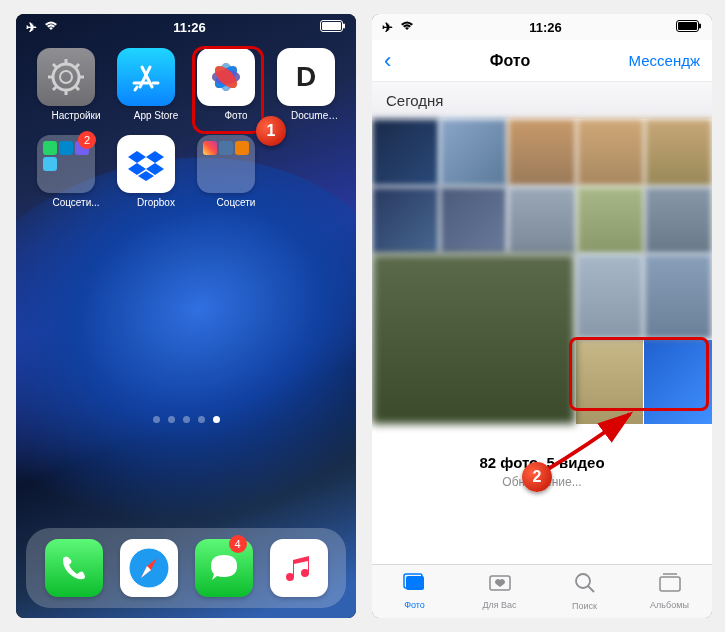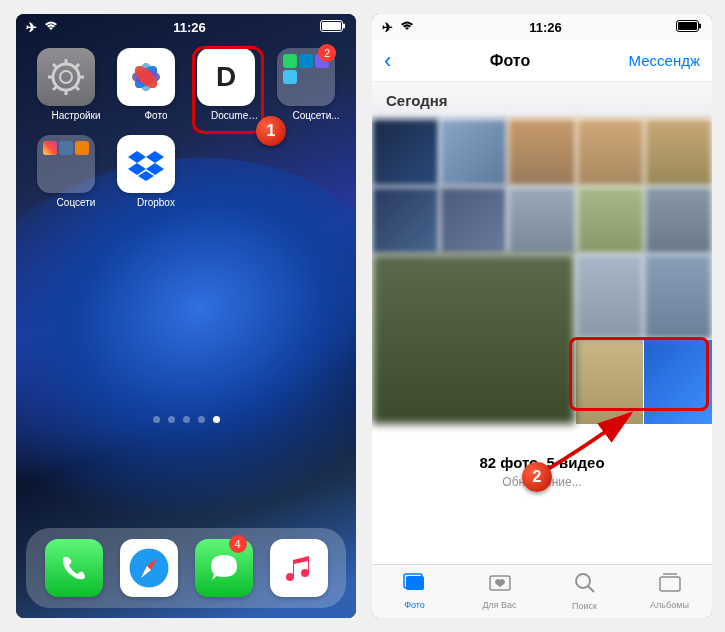--- a/index.html
+++ b/index.html
@@ -181,21 +181,21 @@
   align-items: center;
   justify-content: space-between;
   padding: 0 12px;
   border-bottom: 1px solid rgba(0,0,0,0.08);
 }
 .nav-back { color: #007aff; font-size: 22px; }
 .nav-title { font-weight: 600; font-size: 16px; }
 .nav-action { color: #007aff; font-size: 15px; }
 .section-header {
   padding: 10px 14px;
-  font-weight: 700;
+  font-weight: 400;
   font-size: 15px;
   color: #333;
   background: linear-gradient(#f8f8fa, #eeeef2);
 }
 .photo-grid {
   display: grid;
   grid-template-columns: repeat(5, 1fr);
   gap: 1px;
   background: #fff;
 }
@@ -292,20 +292,34 @@
                 <line x1="7" y1="7" x2="11" y2="11"></line>
                 <line x1="29" y1="29" x2="33" y2="33"></line>
                 <line x1="7" y1="33" x2="11" y2="29"></line>
                 <line x1="29" y1="11" x2="33" y2="7"></line>
               </g>
             </svg>
         </div>
         <div class="icon-label">Настройки</div>
       </div>
 
+      <div class="app-icon">
+        <div class="icon-img bg-appstore">
+          <svg width="36" height="36" viewBox="0 0 36 36">
+              <g stroke="#fff" stroke-width="3" stroke-linecap="round" fill="none">
+                <line x1="12" y1="28" x2="22" y2="8"></line>
+                <line x1="14" y1="8" x2="24" y2="28"></line>
+                <line x1="6" y1="24" x2="20" y2="24"></line>
+                <line x1="25" y1="24" x2="30" y2="24"></line>
+                <line x1="9" y1="28" x2="7" y2="31"></line>
+              </g>
+            </svg>
+        </div>
+        <div class="icon-label">App Store</div>
+      </div>
 
       <div class="app-icon">
         <div class="icon-img bg-photos">
           <svg width="44" height="44" viewBox="0 0 44 44">
               <g transform="translate(22,22)">
                 <ellipse rx="7" ry="14" fill="#ff2d55" opacity="0.85"></ellipse>
                 <ellipse rx="7" ry="14" fill="#ff9500" opacity="0.85" transform="rotate(45)"></ellipse>
                 <ellipse rx="7" ry="14" fill="#ffcc00" opacity="0.85" transform="rotate(90)"></ellipse>
                 <ellipse rx="7" ry="14" fill="#4cd964" opacity="0.85" transform="rotate(135)"></ellipse>
                 <ellipse rx="7" ry="14" fill="#5ac8fa" opacity="0.85" transform="rotate(180)"></ellipse>
@@ -330,41 +344,41 @@
           <div class="folder-item" style="background:#25d366"></div>
           <div class="folder-item" style="background:#0088cc"></div>
           <div class="folder-item" style="background:#7360f2"></div>
           <div class="folder-item" style="background:#44c3f3"></div>
         </div>
         <div class="badge">2</div>
         <div class="icon-label">Соцсети...</div>
       </div>
 
       <div class="app-icon">
-        <div class="icon-img folder">
-          <div class="folder-item" style="background:linear-gradient(45deg,#fd5,#ff543e,#c837ab)"></div>
-          <div class="folder-item" style="background:#4c75a3"></div>
-          <div class="folder-item" style="background:#ee8208"></div>
-        </div>
-        <div class="icon-label">Соцсети</div>
-      </div>
-
-      <div class="app-icon">
         <div class="icon-img bg-dropbox">
           <svg width="38" height="38" viewBox="0 0 38 38">
               <g fill="#0061ff">
                 <polygon points="10,6 19,12 10,18 1,12"></polygon>
                 <polygon points="28,6 37,12 28,18 19,12"></polygon>
                 <polygon points="10,18 19,24 10,30 1,24"></polygon>
                 <polygon points="28,18 37,24 28,30 19,24"></polygon>
                 <polygon points="19,26 27,31 19,36 11,31"></polygon>
               </g>
             </svg>
         </div>
         <div class="icon-label">Dropbox</div>
+      </div>
+
+      <div class="app-icon">
+        <div class="icon-img folder">
+          <div class="folder-item" style="background:linear-gradient(45deg,#fd5,#ff543e,#c837ab)"></div>
+          <div class="folder-item" style="background:#4c75a3"></div>
+          <div class="folder-item" style="background:#ee8208"></div>
+        </div>
+        <div class="icon-label">Соцсети</div>
       </div>
     </div>
 
     <div class="page-dots">
       <div class="dot"></div>
         <div class="dot"></div>
         <div class="dot"></div>
         <div class="dot"></div>
         <div class="dot active"></div>
     </div>

